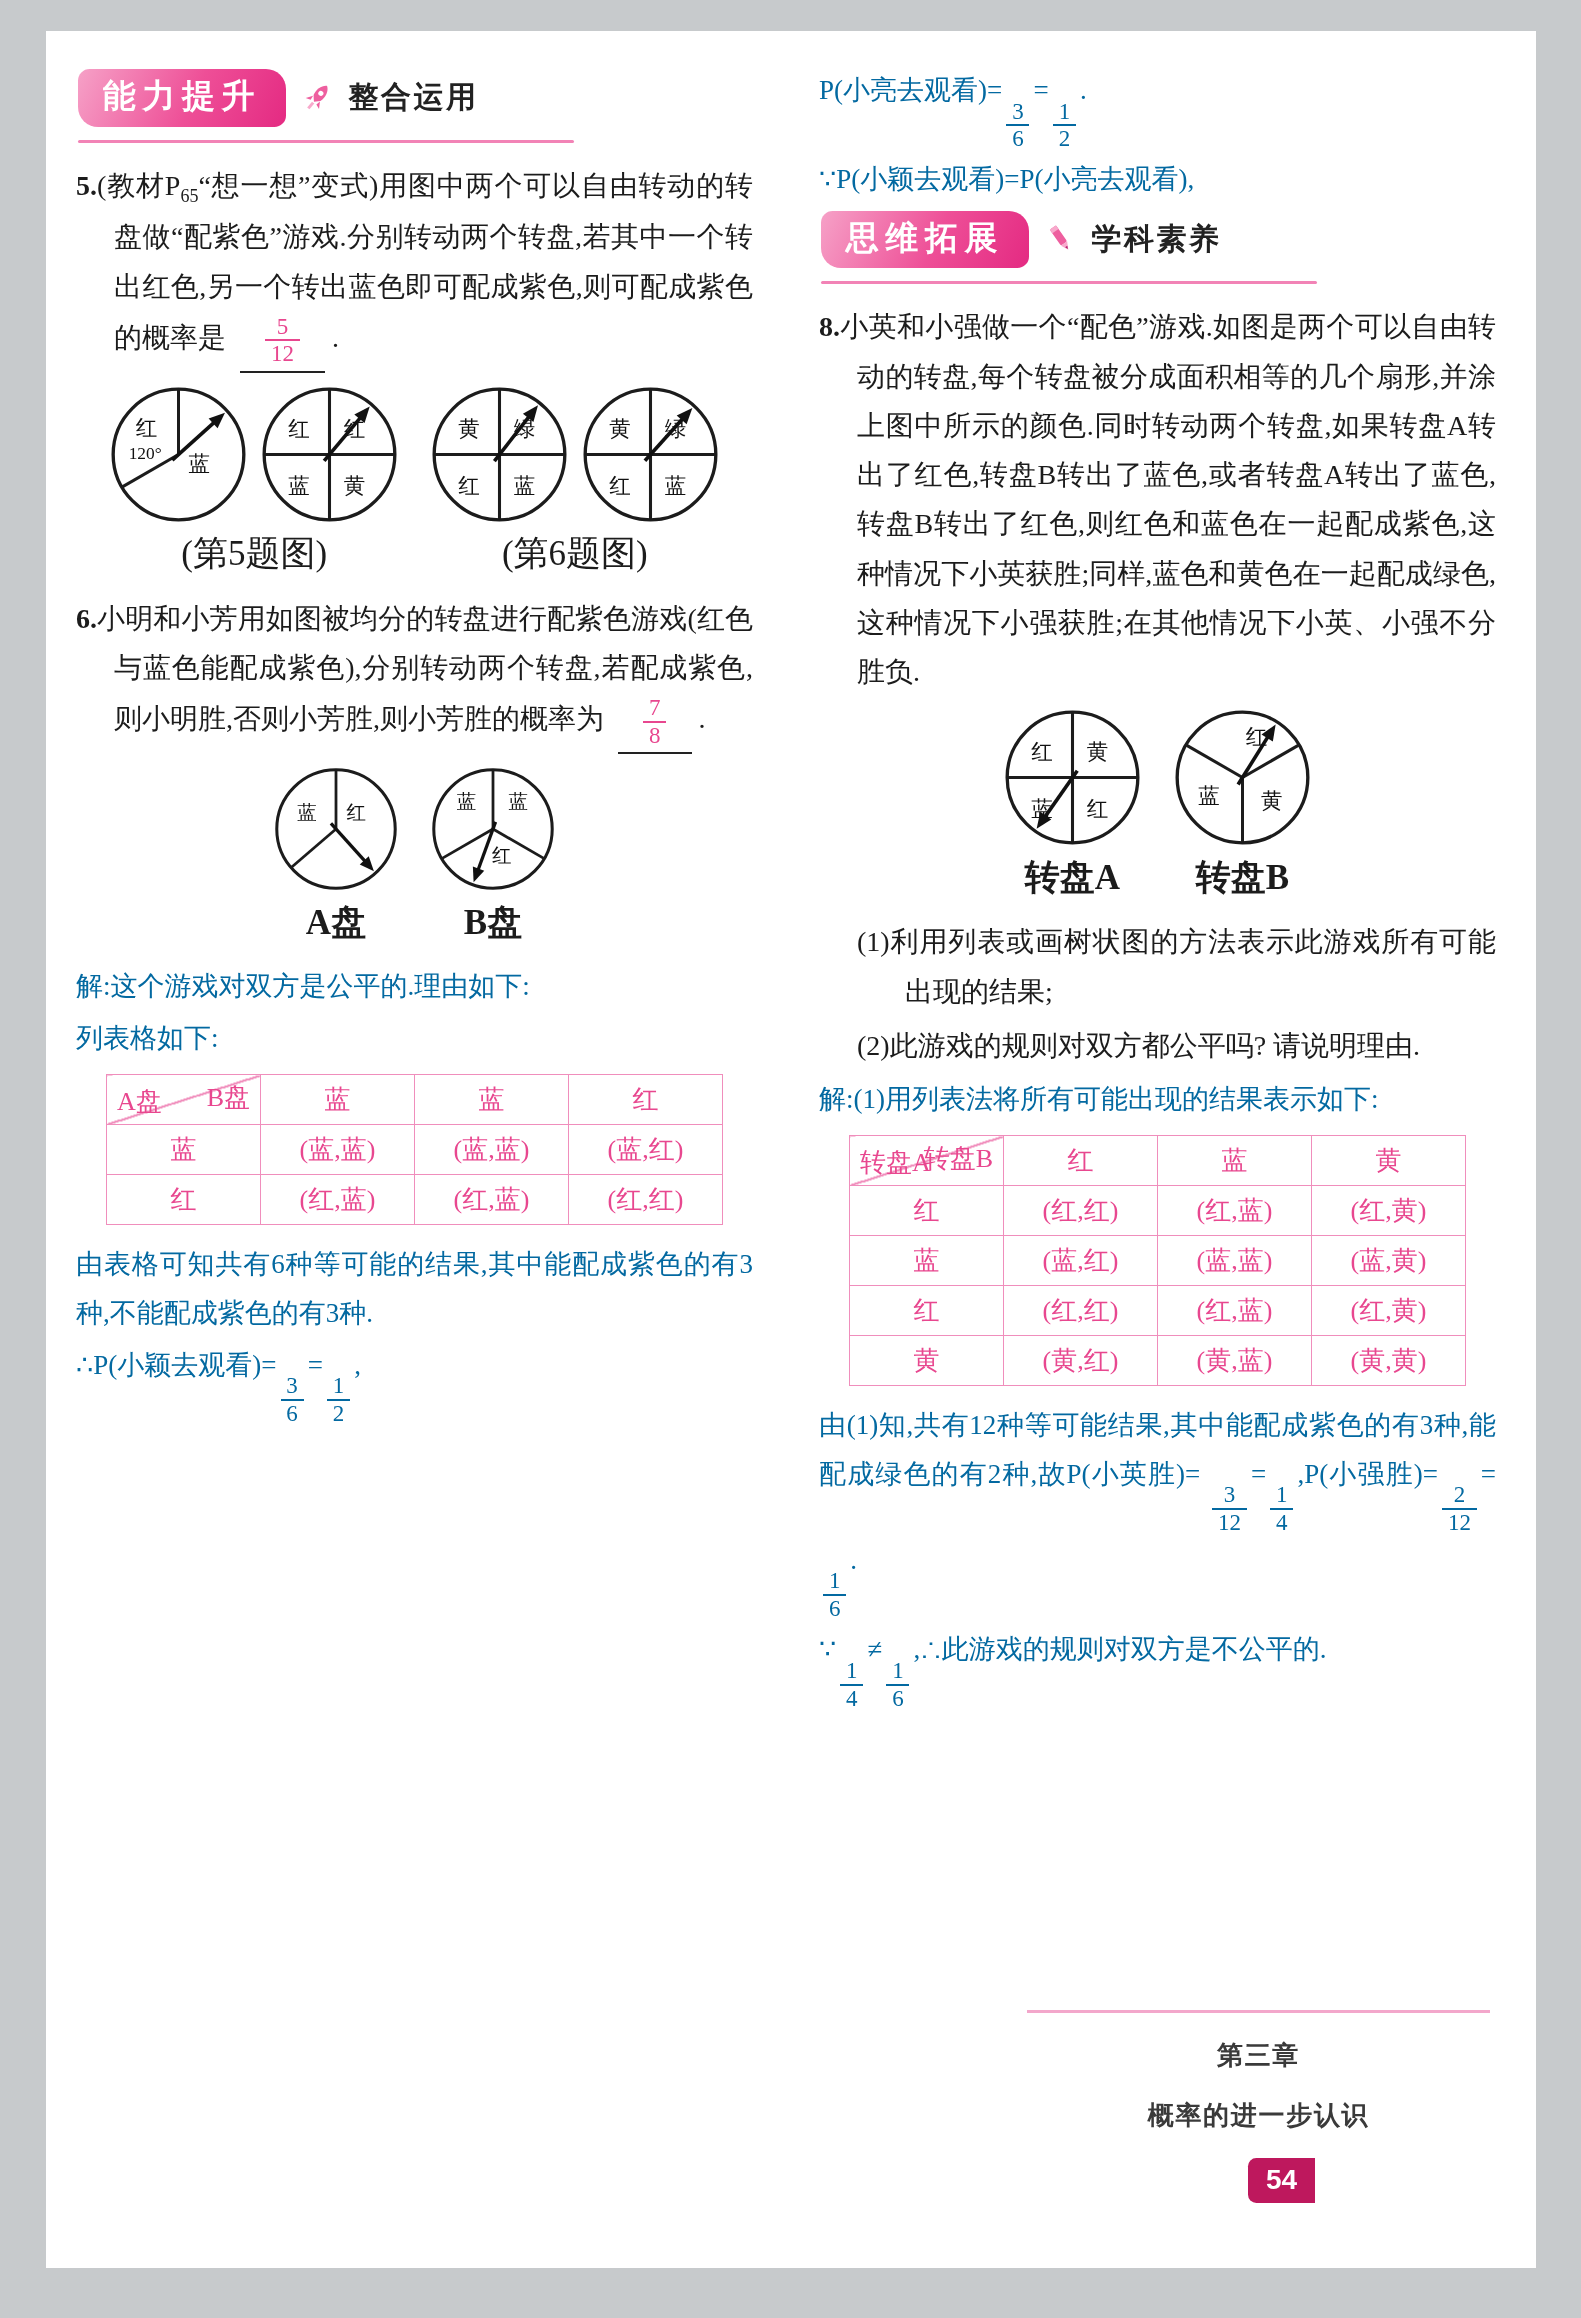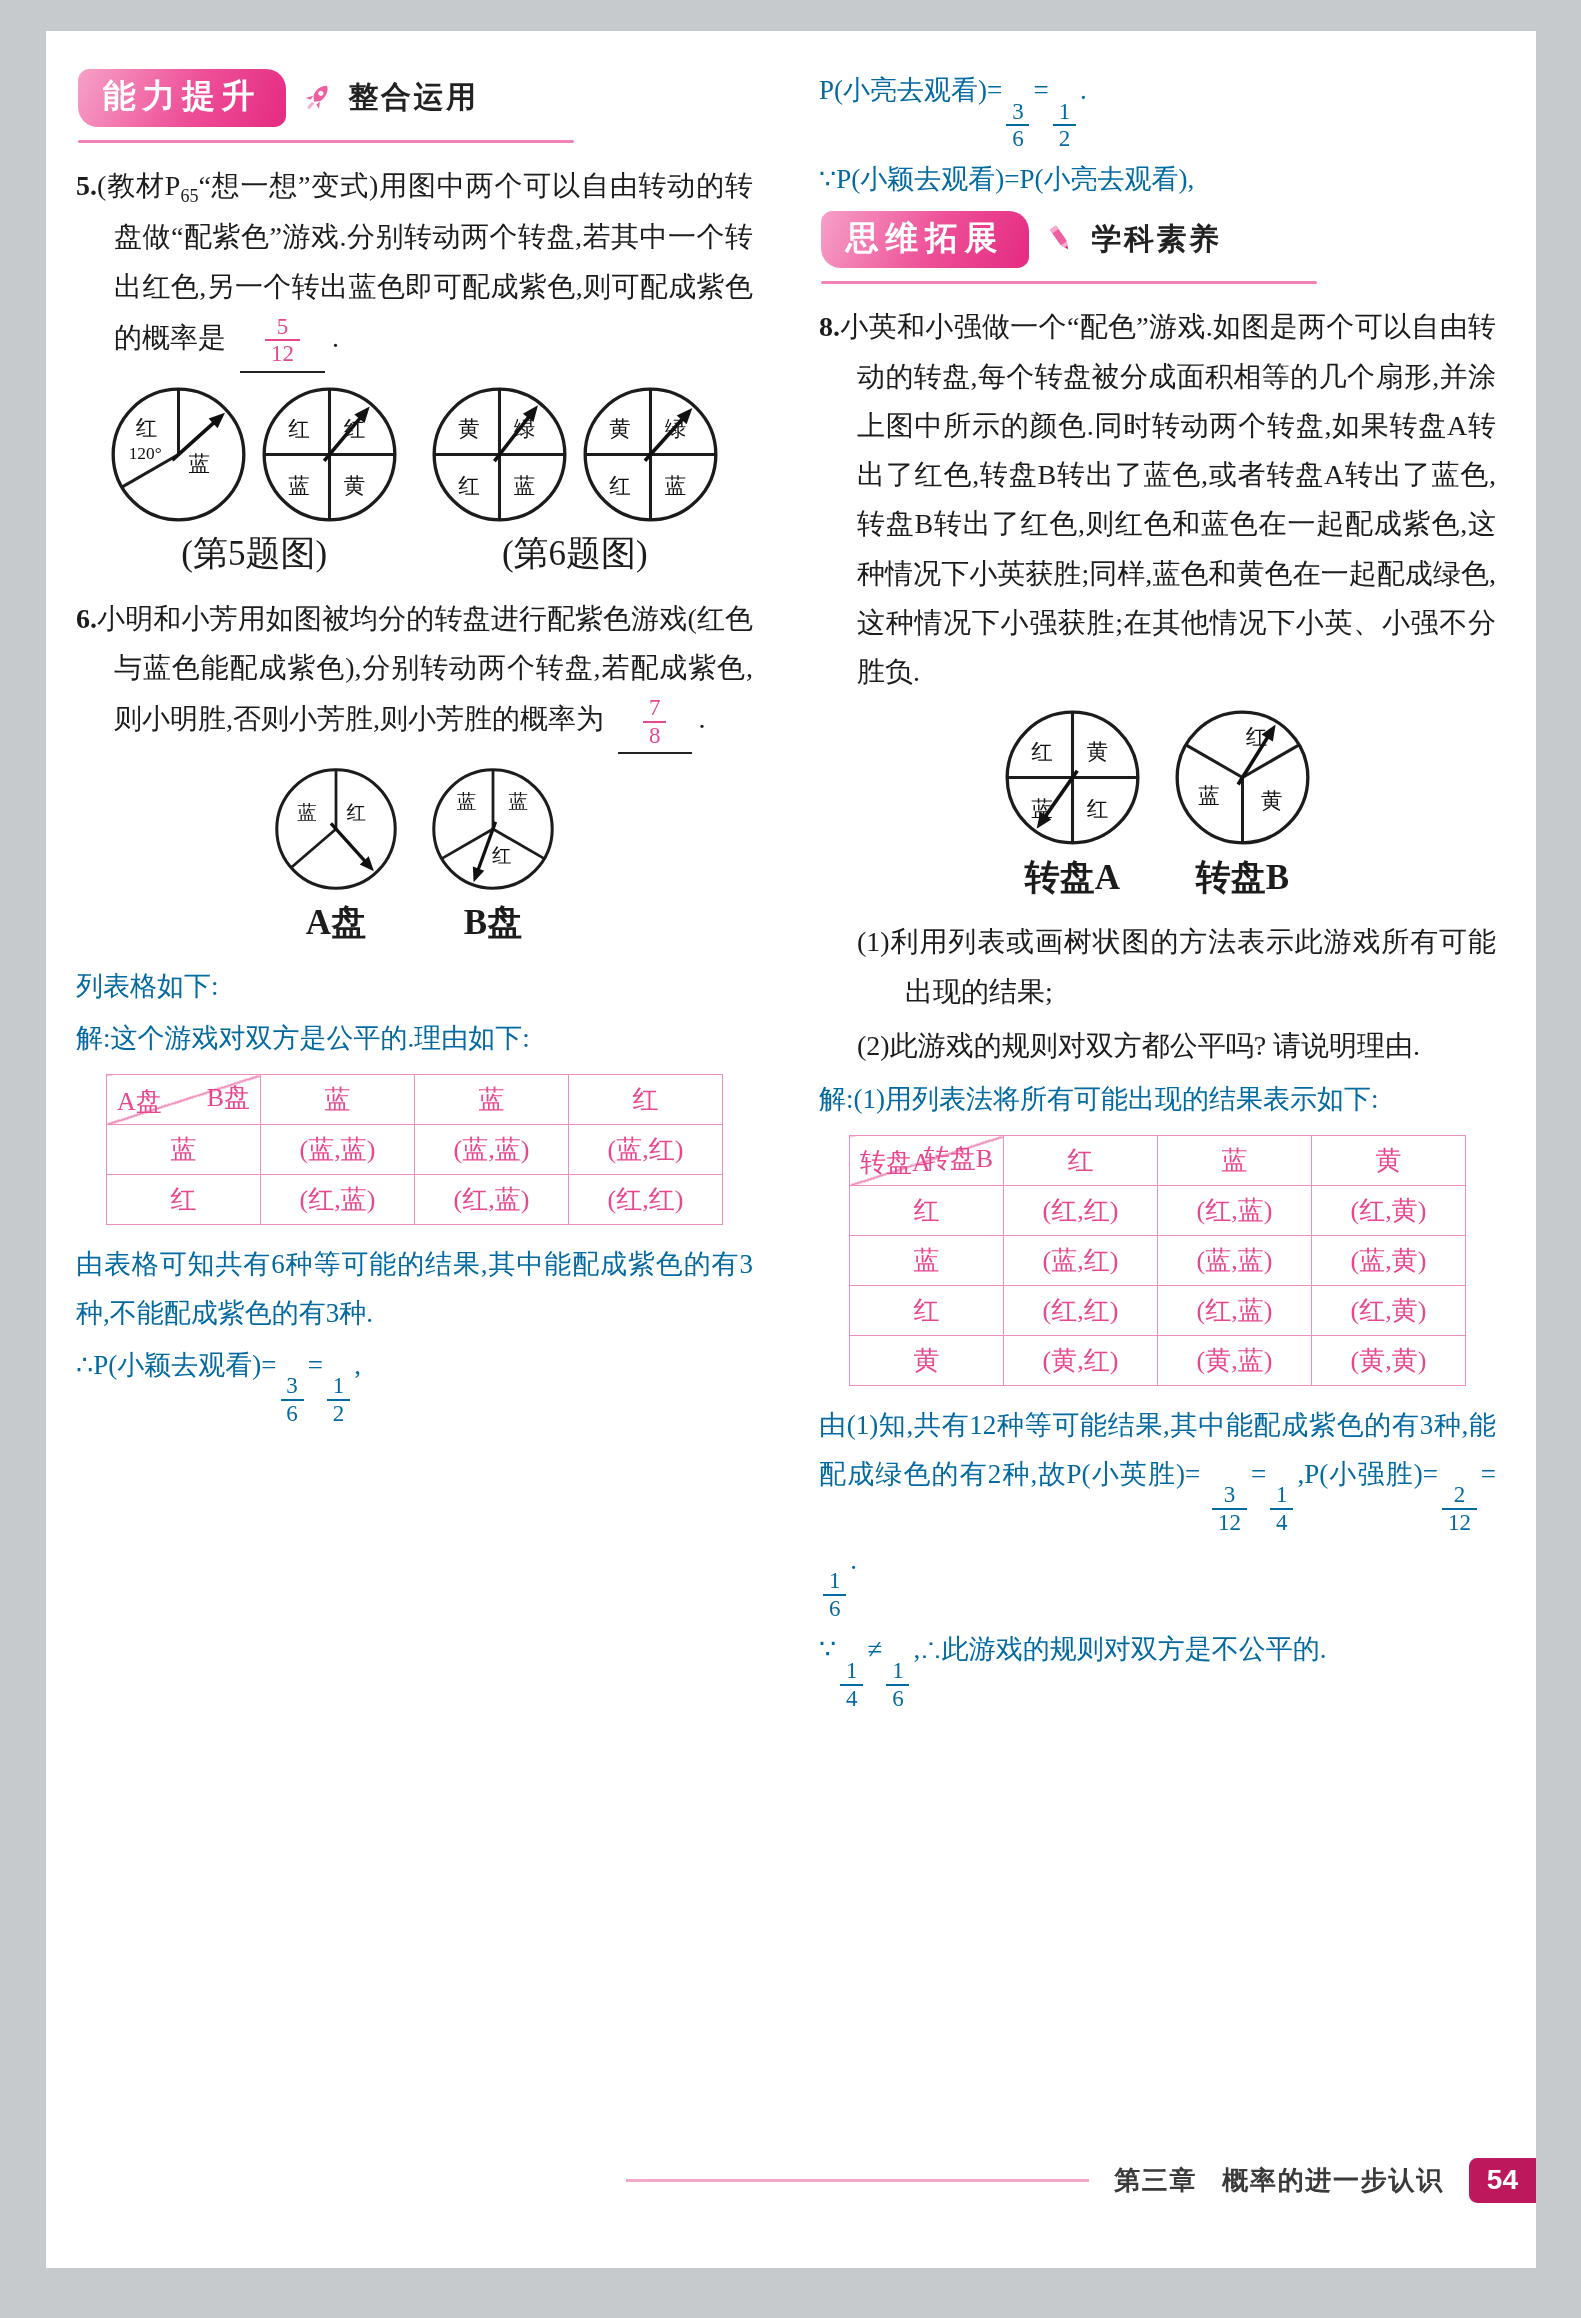--- a/index.html
+++ b/index.html
@@ -63,21 +63,21 @@
   .anstable td { border:1.8px solid #f08ebc; text-align:center; padding:5px 6.6px;
                  min-width:154px; height:50px; }
   .diagcell { position:relative; min-width:177px; height:83px;
     background:linear-gradient(to bottom right,
       transparent calc(50% - 1.1px), #f08ebc calc(50% - 1.1px),
       #f08ebc calc(50% + 1.1px), transparent calc(50% + 1.1px)); }
   .diagcell .dt { position:absolute; top:5px; right:10px; }
   .diagcell .db { position:absolute; bottom:5px; left:10px; }
 
   
-  .footer { position:absolute; right:46px; bottom:65px; display:flex; align-items:center; gap:25px; }
+  .footer { position:absolute; right:46px; bottom:65px; display:flex; align-items:center; gap:25px;flex-direction:column; }
   .footer-line { width:463px; height:2.5px; background:#f3a7cb; }
   .footer-text { font-weight:bold; font-size:26px; color:#3a3a3a; letter-spacing:1.7px;
                  font-family:"Liberation Sans", sans-serif; }
   .pagebox { background:#be185d; color:#fff; font-family:"Liberation Sans", sans-serif;
              font-weight:bold; font-size:28px; padding:5.8px 18px 7.4px;
              border-radius:8.3px 0 0 8.3px; margin-right:-46px; }
 </style>
 </head>
 <body>
 
@@ -209,22 +209,22 @@
             <text x="57" y="76">红</text>
             <g class="arr" transform="rotate(200 50 50)">
               <line x1="50" y1="56" x2="50" y2="13"></line>
                 <polygon points="50,5 45.2,16.5 54.8,16.5"></polygon>
             </g>
           </svg>
           <div class="figcap b">B盘</div>
         </div>
       </div>
 
+      <p class="sol">解:这个游戏对双方是公平的.理由如下:</p>
       <p class="sol">列表格如下:</p>
-      <p class="sol">解:这个游戏对双方是公平的.理由如下:</p>
 
       <table class="anstable">
         <tbody>
           <tr>
             <td class="diagcell">
               <span class="dt">B盘</span>
               <span class="db">A盘</span>
             </td>
             <td>蓝</td>
             <td>蓝</td>

